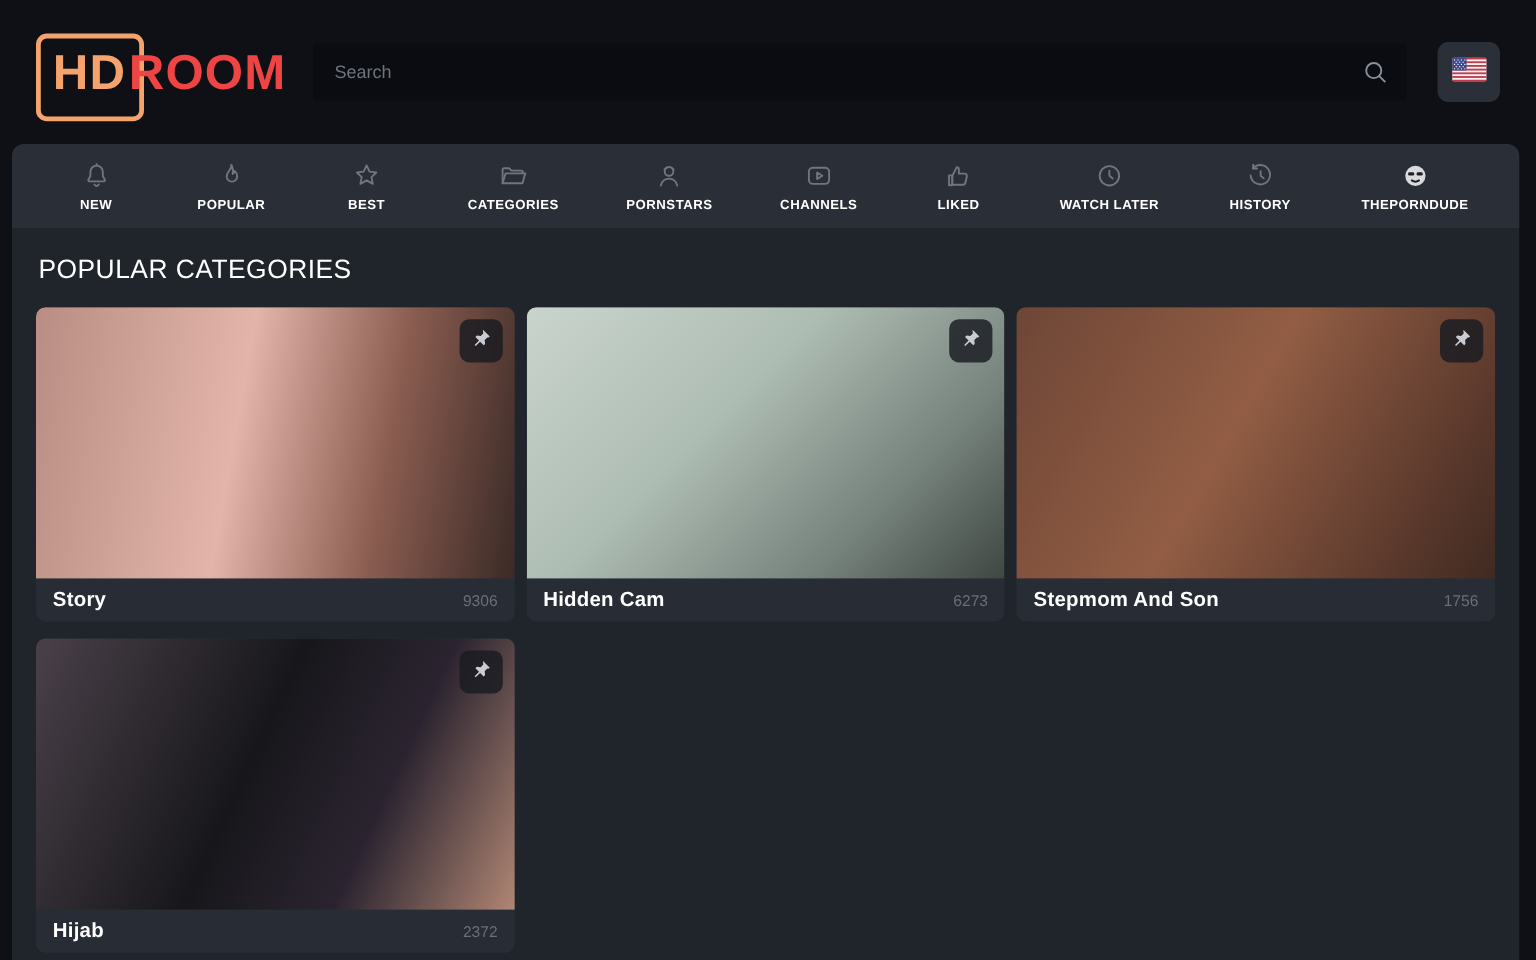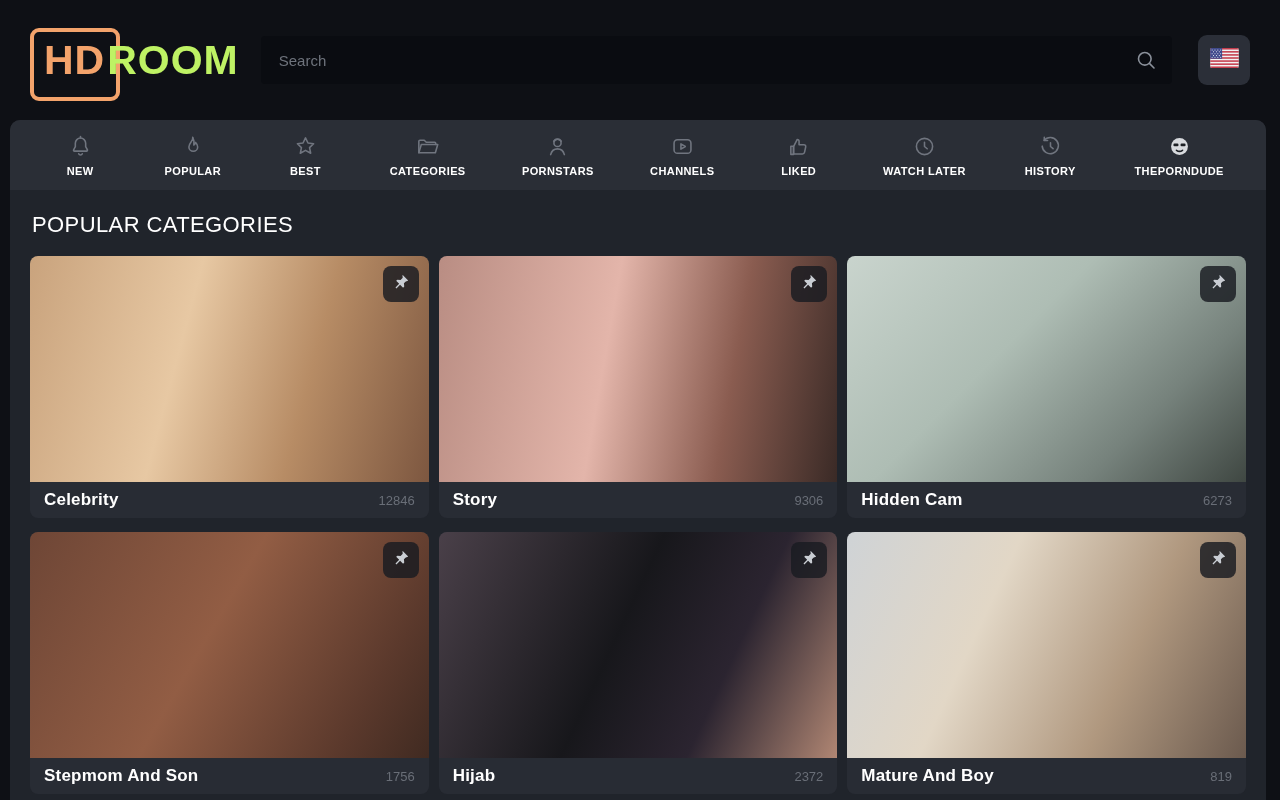--- a/index.html
+++ b/index.html
@@ -43,21 +43,21 @@
   }
   .logo-hd, .logo-room {
     position: relative;
     z-index: 1;
     font-size: 41px;
     font-weight: bold;
     letter-spacing: 1px;
     line-height: 1;
   }
   .logo-hd { color: #f3a36b; }
-  .logo-room { color: #bef264; margin-left: 2px; }
+  .logo-room { color: #ef4444; margin-left: 2px; }
 
   .search-wrap {
     position: relative;
     flex: 1;
     margin: 0 26px 0 22px;
   }
   .search-input {
     width: 100%;
     height: 48px;
     background: #0a0c11;
@@ -336,33 +336,20 @@
             <path d="M9.3 15.4c1.7 1.2 3.7 1.2 5.4 0" stroke="#1c1f24"></path>
           </svg></span>
     <span class="nav-label">THEPORNDUDE</span>
   </div>
 </div>
 
   <div class="main">
     <h1 class="section-title">POPULAR CATEGORIES</h1>
 
     <div class="cat-grid">
-  <div class="cat-card">
-    <div class="cat-thumb thumb-g1">
-      <span class="pin-btn">
-        <span><svg viewBox="0 0 24 24">
-                  <path fill="#c9cdd3" stroke="none" d="M13.8 3.4l6.8 6.8-1.5 1-1-.2-2.6 2.6.4 3.9-1.4 1.4-3.6-3.6-4.4 4.4-1.1-1.1 4.4-4.4-3.6-3.6 1.4-1.4 3.9.4 2.6-2.6-.2-1z"></path>
-                </svg></span>
-      </span>
-    </div>
-    <div class="cat-footer">
-      <span class="cat-title">Celebrity</span>
-      <span class="cat-count">12846</span>
-    </div>
-  </div>
 
   <div class="cat-card">
     <div class="cat-thumb thumb-g2">
       <span class="pin-btn">
         <span><svg viewBox="0 0 24 24">
                   <path fill="#c9cdd3" stroke="none" d="M13.8 3.4l6.8 6.8-1.5 1-1-.2-2.6 2.6.4 3.9-1.4 1.4-3.6-3.6-4.4 4.4-1.1-1.1 4.4-4.4-3.6-3.6 1.4-1.4 3.9.4 2.6-2.6-.2-1z"></path>
                 </svg></span>
       </span>
     </div>
     <div class="cat-footer">
@@ -406,29 +393,16 @@
                   <path fill="#c9cdd3" stroke="none" d="M13.8 3.4l6.8 6.8-1.5 1-1-.2-2.6 2.6.4 3.9-1.4 1.4-3.6-3.6-4.4 4.4-1.1-1.1 4.4-4.4-3.6-3.6 1.4-1.4 3.9.4 2.6-2.6-.2-1z"></path>
                 </svg></span>
       </span>
     </div>
     <div class="cat-footer">
       <span class="cat-title">Hijab</span>
       <span class="cat-count">2372</span>
     </div>
   </div>
 
-  <div class="cat-card">
-    <div class="cat-thumb thumb-g6">
-      <span class="pin-btn">
-        <span><svg viewBox="0 0 24 24">
-                  <path fill="#c9cdd3" stroke="none" d="M13.8 3.4l6.8 6.8-1.5 1-1-.2-2.6 2.6.4 3.9-1.4 1.4-3.6-3.6-4.4 4.4-1.1-1.1 4.4-4.4-3.6-3.6 1.4-1.4 3.9.4 2.6-2.6-.2-1z"></path>
-                </svg></span>
-      </span>
-    </div>
-    <div class="cat-footer">
-      <span class="cat-title">Mature And Boy</span>
-      <span class="cat-count">819</span>
-    </div>
-  </div>
 </div>
   </div>
 
 </div>
 
 </body></html>

